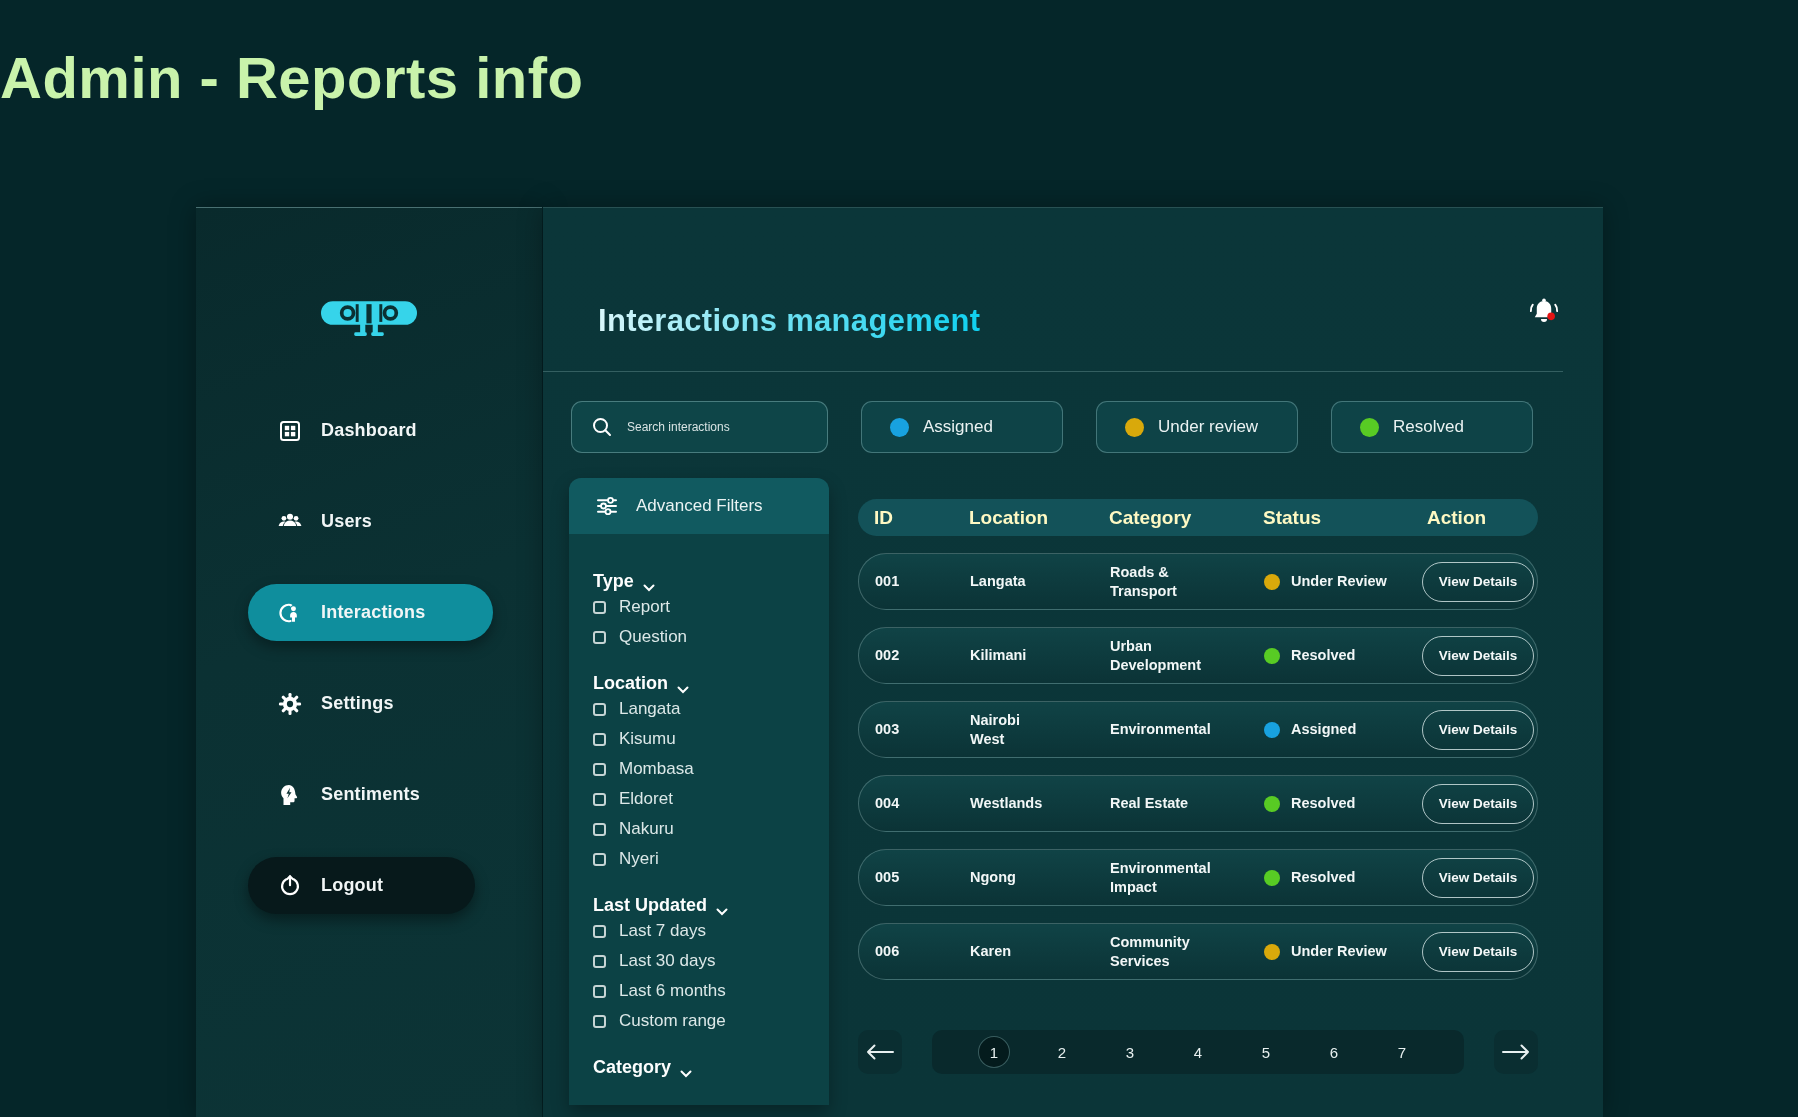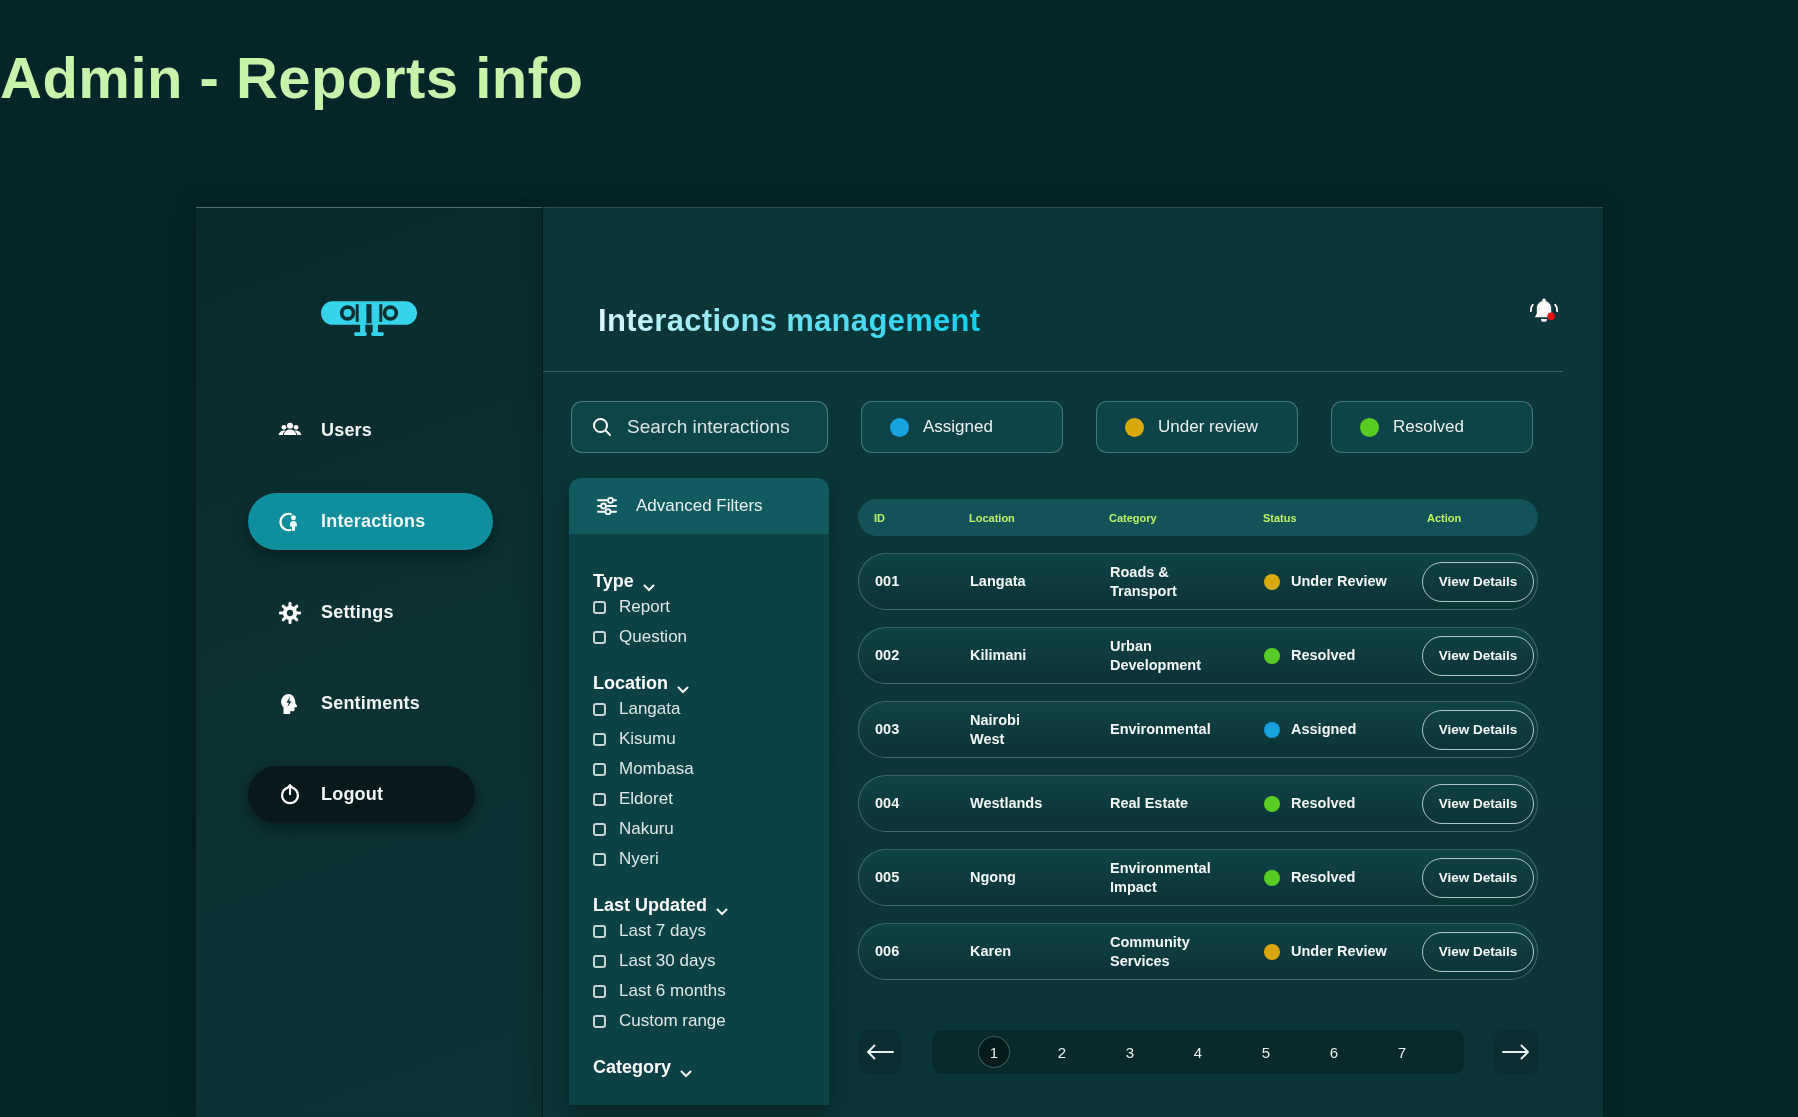--- a/index.html
+++ b/index.html
@@ -51,21 +51,21 @@
   .hdr-divider { position:absolute; left:0; top:163px; right:40px; height:1px; background:rgba(160,200,200,.28); }
   
   .controls { position:absolute; left:28px; top:193px; display:flex; gap:33px; }
   .search-box {
     width:257px; height:52px; border-radius:11px;
     background:#0e4548; border:1px solid rgba(120,170,172,.55);
     display:flex; align-items:center; padding-left:18px; gap:13px;
   }
   .search-box input {
     background:transparent; border:none; outline:none; width:190px;
-    font-size:19px; color:#fca5a5; font-family:"Liberation Sans",sans-serif;
+    font-size:12px; color:#fca5a5; font-family:"Liberation Sans",sans-serif;
   }
   .search-box input::placeholder { color:#d8e4e4; opacity:1; }
   .chip {
     width:202px; height:52px; border-radius:11px;
     background:#0e4347; border:1px solid rgba(120,170,172,.5);
     display:flex; align-items:center; padding-left:28px; gap:14px; cursor:pointer;
   }
   .chip .dot { width:19px; height:19px; border-radius:50%; flex:none; }
   .chip .lbl { font-size:17px; color:#eaf2f2; }
   
@@ -79,21 +79,21 @@
   .f-head { height:32px; margin-top:10px; display:flex; align-items:flex-end; gap:9px; cursor:pointer; }
   .f-head .lbl { font-size:18px; font-weight:700; color:#fdfefe; }
   .f-opt { height:30px; display:flex; align-items:center; cursor:pointer; }
   .f-opt .cb { width:13px; height:13px; border:2px solid #c6d4d4; border-radius:3px; margin-right:13px; flex:none; }
   .f-opt .lbl { font-size:17px; color:#dce8e8;text-align:right; }
   
   .table { position:absolute; left:315px; top:291px; width:680px; }
   .t-grid { display:grid; grid-template-columns:95px 140px 154px 158px 1fr; padding-left:16px; align-items:center; }
   .t-head {
     height:37px; background:#135259; border-radius:19px;
-    font-size:11px; font-weight:700; color:#bef264;
+    font-size:19px; font-weight:700; color:#fef9c3;
   }
   .t-head .col-action { padding-left:6px; }
   .t-row {
     height:57px; margin-top:17px; border-radius:28px;
     background:linear-gradient(180deg,#104346 0%,#0b3336 100%);
     border:1px solid rgba(175,210,210,.3);
   }
   .t-row:first-of-type { margin-top:18px; }
   .cell { font-size:14.5px; font-weight:700; color:#f2f7f7; line-height:1.25; }
   .cell.loc { max-width:72px; }
@@ -140,20 +140,32 @@
       <rect x="47" y="16" width="4" height="24" fill="#0b3133"></rect>
       <rect x="61.5" y="16" width="7" height="26" fill="#0b3133"></rect>
       <circle cx="94" cy="28" r="8" fill="none" stroke="#0b3133" stroke-width="5"></circle>
       <rect x="79" y="16" width="4" height="24" fill="#0b3133"></rect>
     </svg>
   </div>
 
   <nav class="nav">
     <div class="nav-item">
       <span class="ic">
+        <svg width="24" height="24" viewBox="0 0 24 24">
+            <rect x="3" y="3" width="18" height="18" rx="2.5" fill="none" stroke="#fff" stroke-width="2"></rect>
+            <rect x="6.8" y="6.8" width="4.4" height="4.4" fill="#fff"></rect>
+            <rect x="12.9" y="6.8" width="4.4" height="4.4" fill="#fff"></rect>
+            <rect x="6.8" y="12.9" width="4.4" height="4.4" fill="#fff"></rect>
+            <rect x="12.9" y="12.9" width="4.4" height="4.4" fill="#fff"></rect>
+          </svg>
+      </span>
+      <span class="lbl">Dashboard</span>
+    </div>
+    <div class="nav-item">
+      <span class="ic">
         <svg width="26" height="26" viewBox="0 0 24 24" fill="#fff">
             <circle cx="6.4" cy="8.6" r="2.2"></circle>
             <circle cx="17.6" cy="8.6" r="2.2"></circle>
             <circle cx="12" cy="7.2" r="2.8"></circle>
             <path d="M12 10.6c2.7 0 4.9 1.7 5.5 4l.3 1.2H6.2l.3-1.2c.6-2.3 2.8-4 5.5-4z"></path>
             <path d="M6.4 11.6c.5 0 1 .1 1.4.2-1.2 1-2.1 2.3-2.5 3.9H1.5l.3-.9c.6-1.9 2.4-3.2 4.6-3.2z"></path>
             <path d="M17.6 11.6c2.2 0 4 1.3 4.6 3.2l.3.9h-3.8c-.4-1.6-1.3-2.9-2.5-3.9.4-.1.9-.2 1.4-.2z"></path>
           </svg>
       </span>
       <span class="lbl">Users</span>

